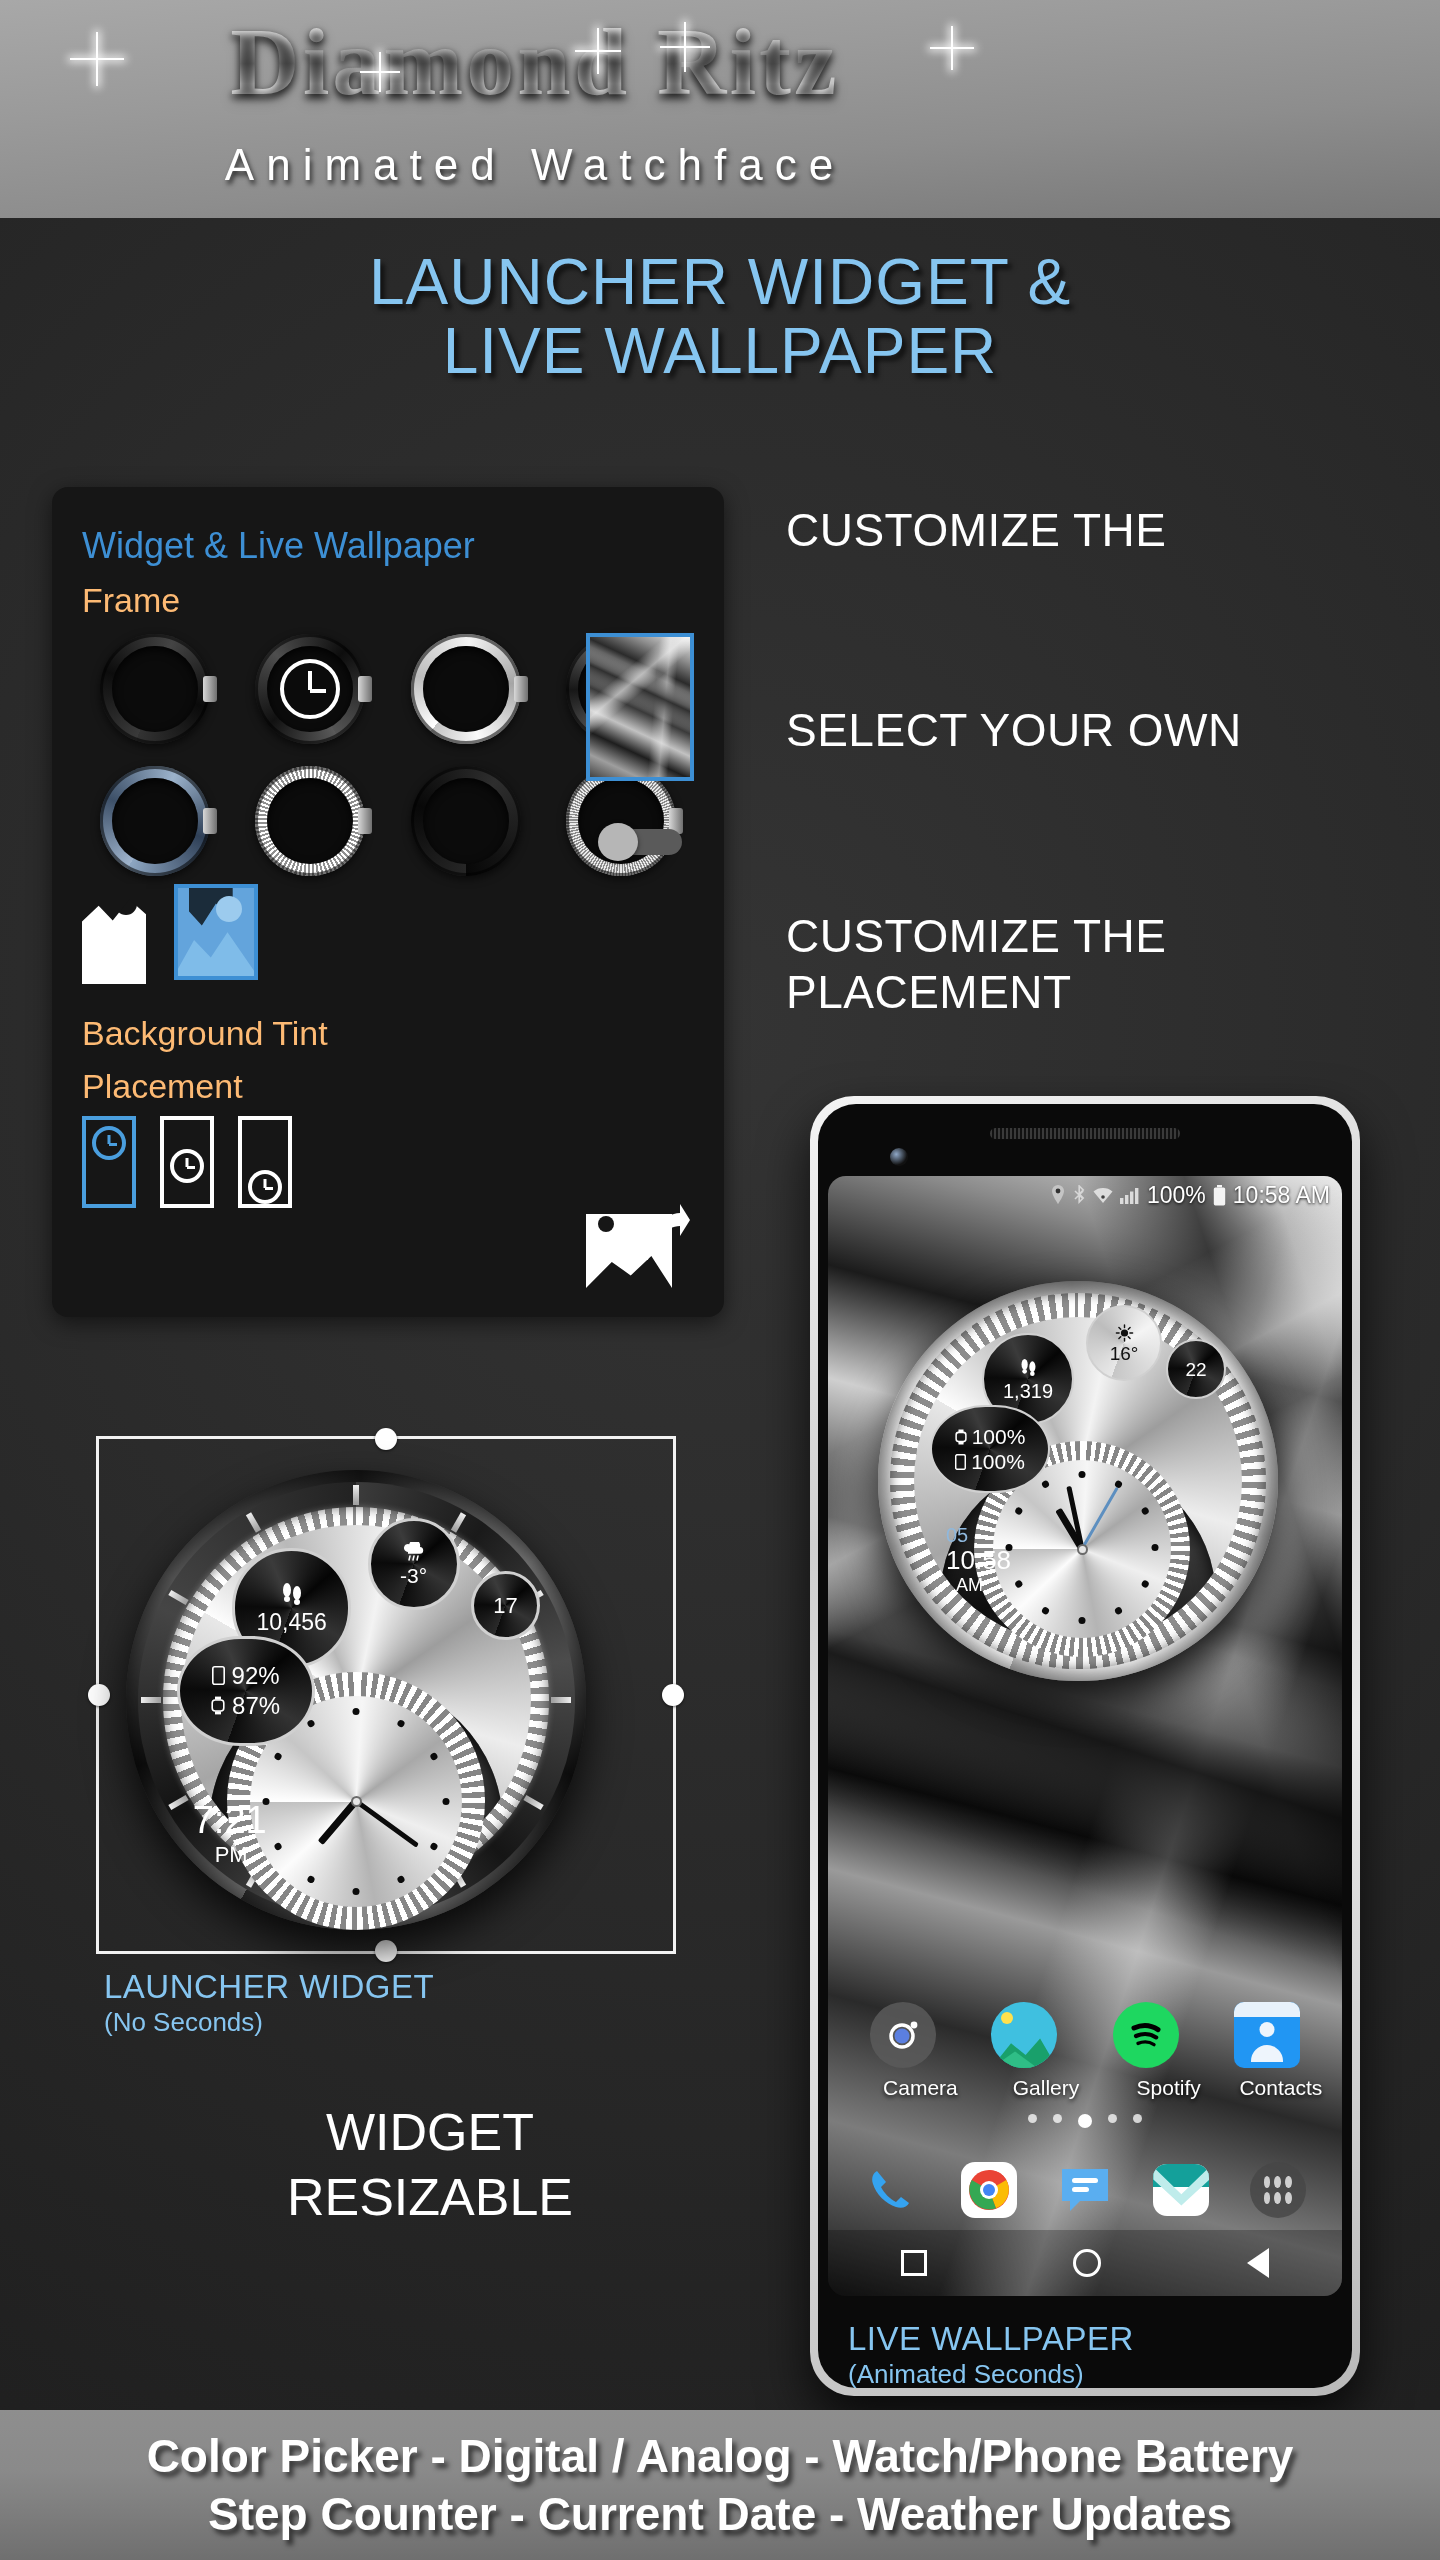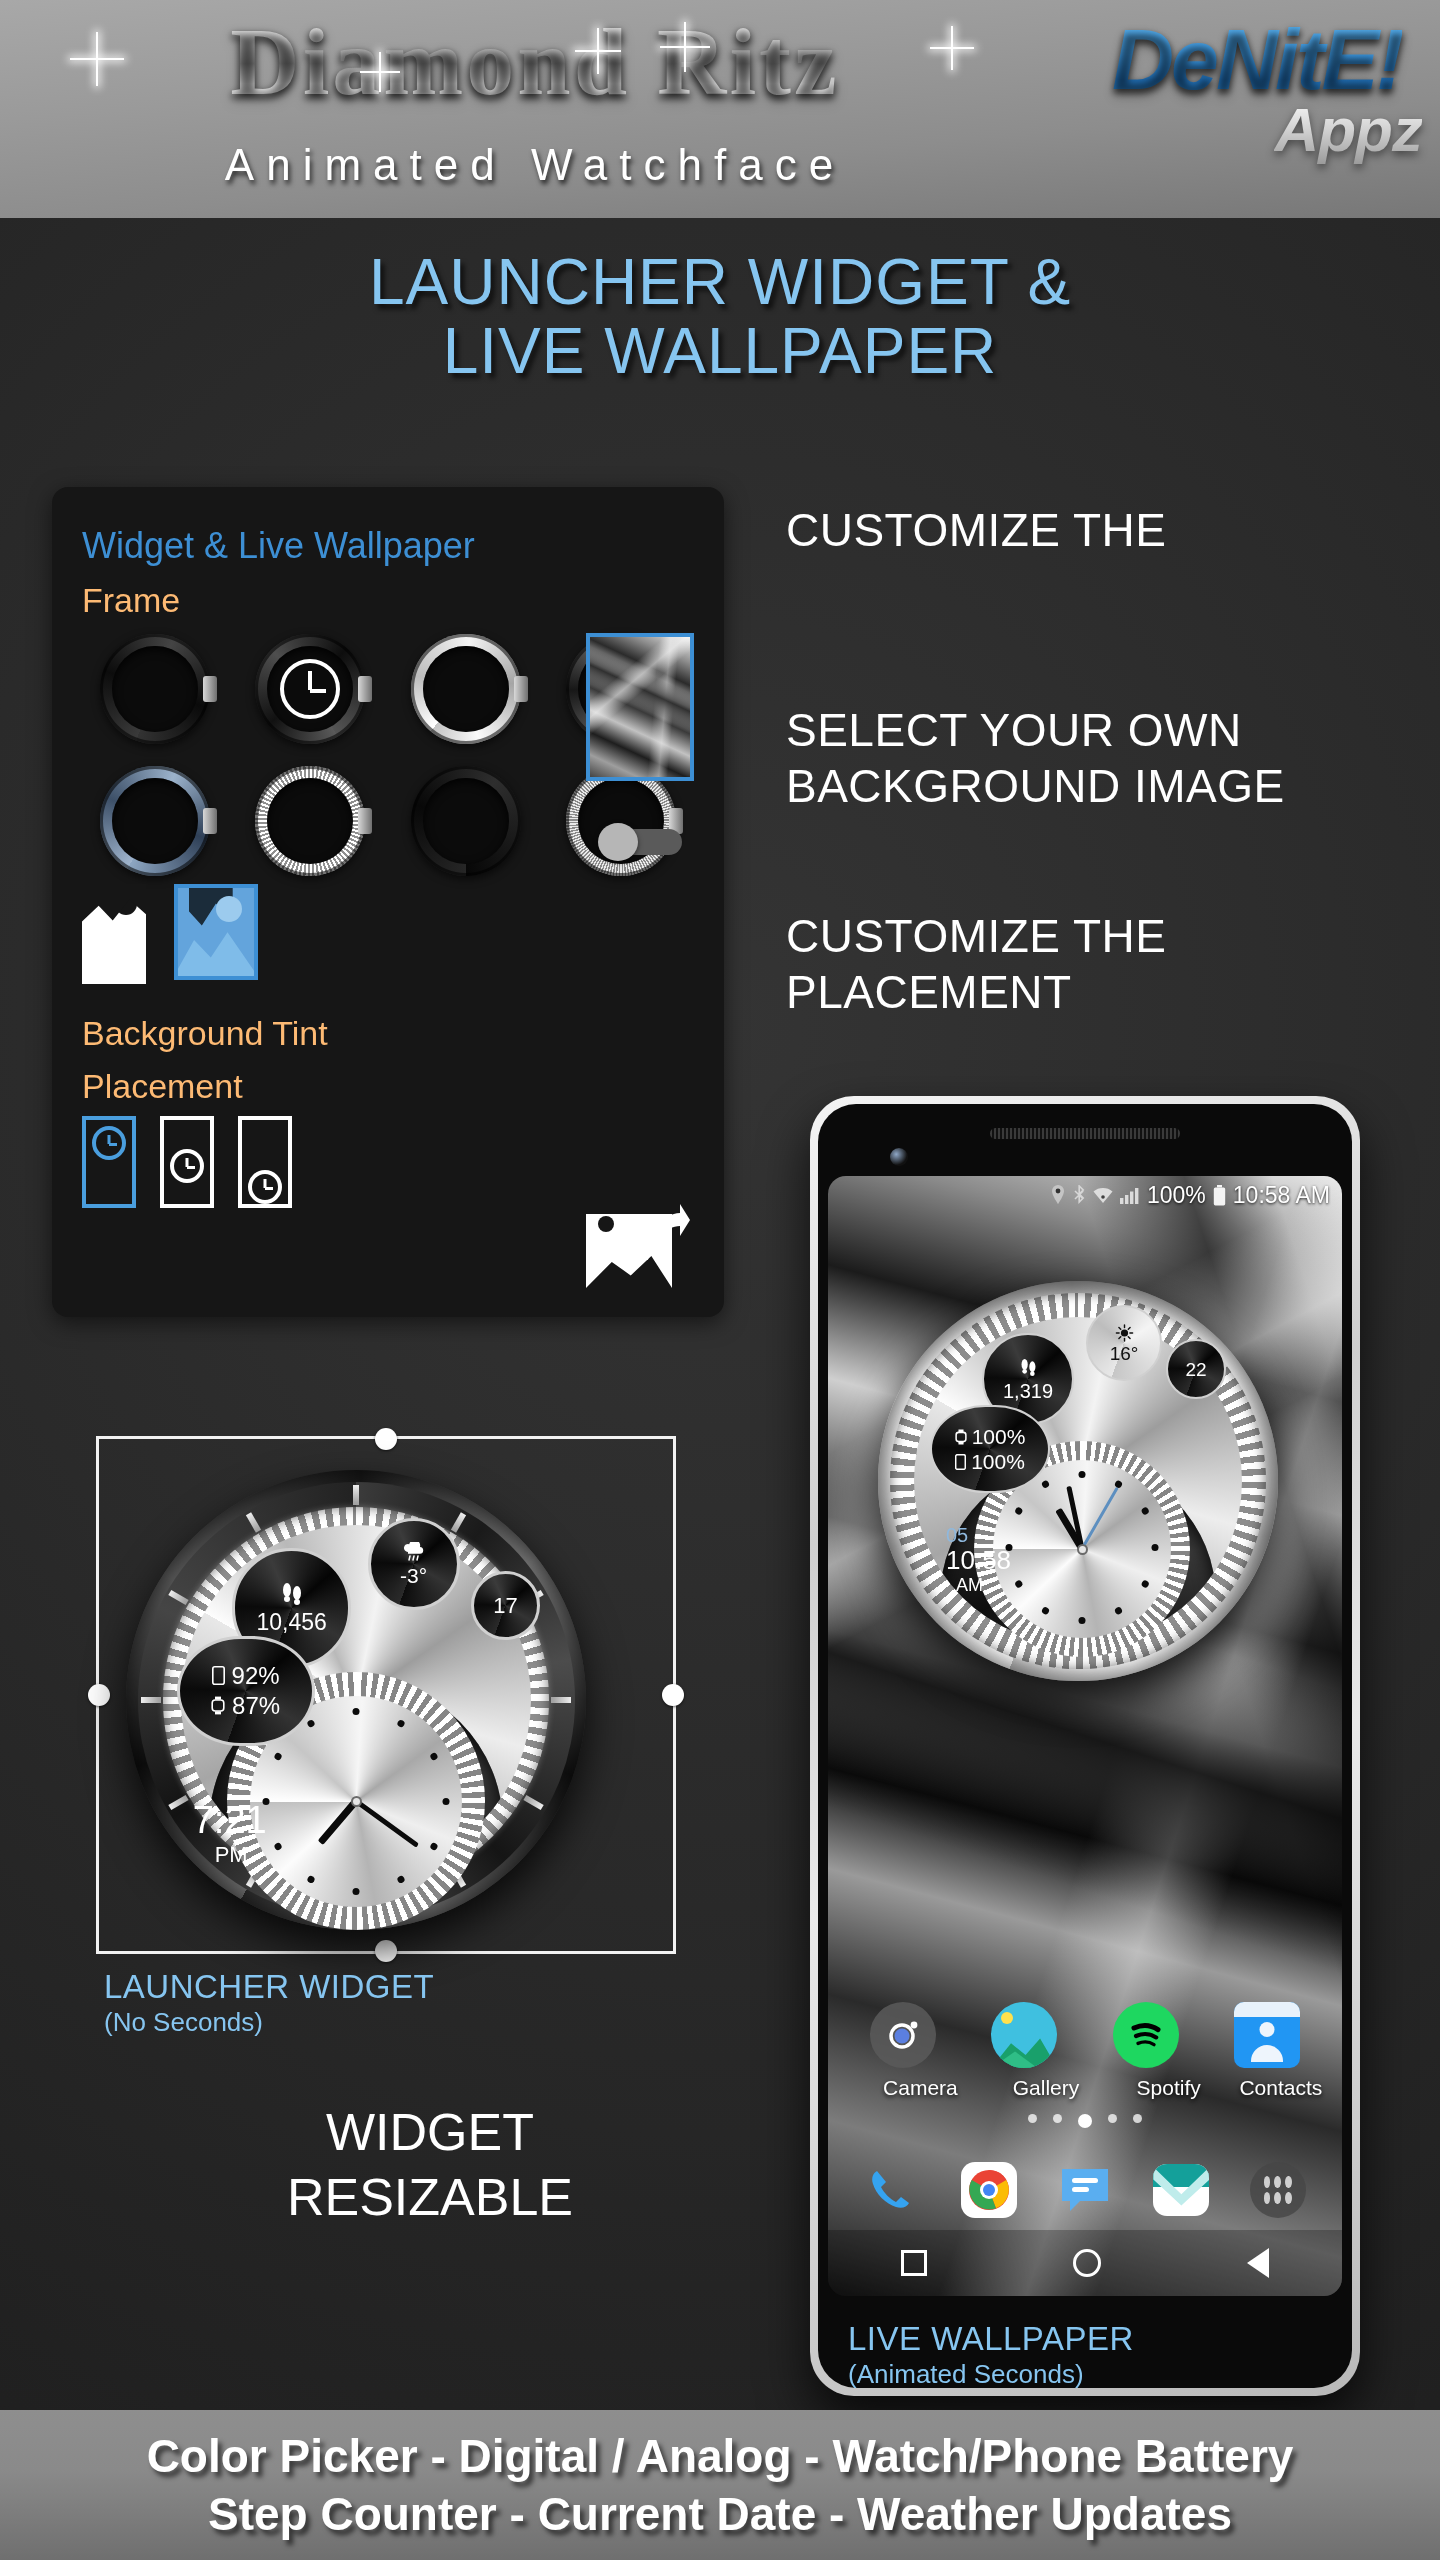--- a/index.html
+++ b/index.html
@@ -377,24 +377,20 @@
 <div class="page">
 
   <div class="header">
     <div class="brand-title">Diamond Ritz</div>
     <div class="sparkle" style="left:70px;top:32px;width:54px;height:54px;"></div>
     <div class="sparkle" style="left:360px;top:52px;width:40px;height:40px;"></div>
     <div class="sparkle" style="left:575px;top:28px;width:46px;height:46px;"></div>
     <div class="sparkle" style="left:660px;top:22px;width:50px;height:50px;"></div>
     <div class="sparkle" style="left:930px;top:26px;width:44px;height:44px;"></div>
     <div class="brand-sub">Animated Watchface</div>
-    <div class="logo">
-      <div class="logo-main">DeNitE!</div>
-      <div class="logo-sub">Appz</div>
-    </div>
   </div>
 
   <div class="main-heading" id="mainHeading">
       <div>LAUNCHER WIDGET &amp;</div>
       <div>LIVE WALLPAPER</div>
     </div>
 
   <div class="settings-panel">
     <div class="panel-title">Widget &amp; Live Wallpaper</div>
     <div class="panel-label">Frame</div>
@@ -494,21 +490,20 @@
         <path d="M8 56 C10 26 30 12 46 11 L46 2 L56 18 L46 34 L46 24 C32 25 18 36 14 58 Z" fill="#fff"></path>
       </svg>
     </div>
   </div>
 
   <div class="feature f1" id="feat1">
       <div>CUSTOMIZE THE</div>
     </div>
   <div class="feature f2" id="feat2">
       <div>SELECT YOUR OWN</div>
-      <div>BACKGROUND IMAGE</div>
     </div>
   <div class="feature f3" id="feat3">
       <div>CUSTOMIZE THE</div>
       <div>PLACEMENT</div>
     </div>
 
   <div class="widget-wrap">
     <div class="resize-frame">
       <span class="rh t"></span>
       <span class="rh b"></span>

